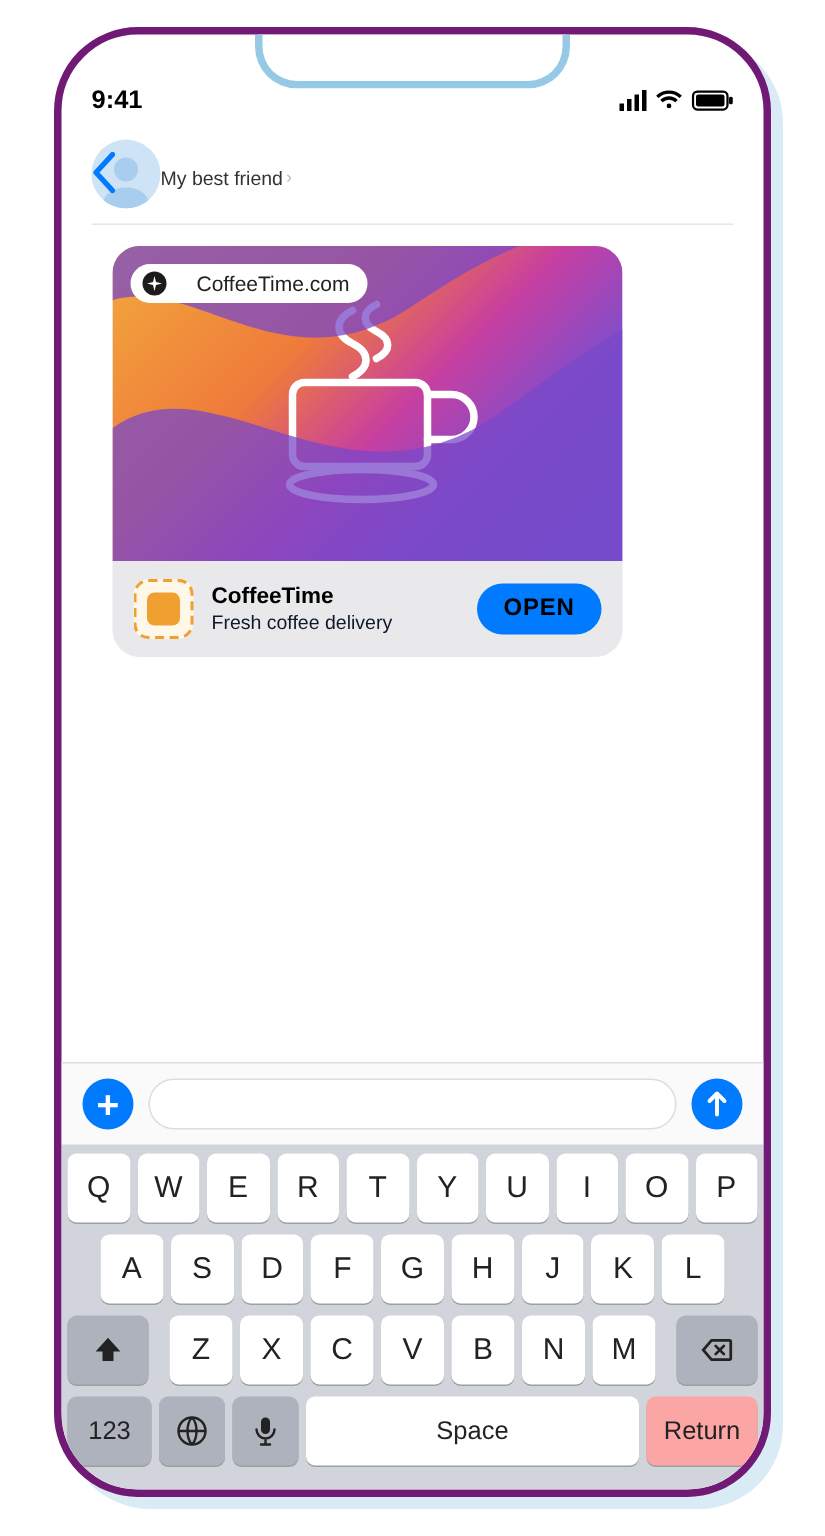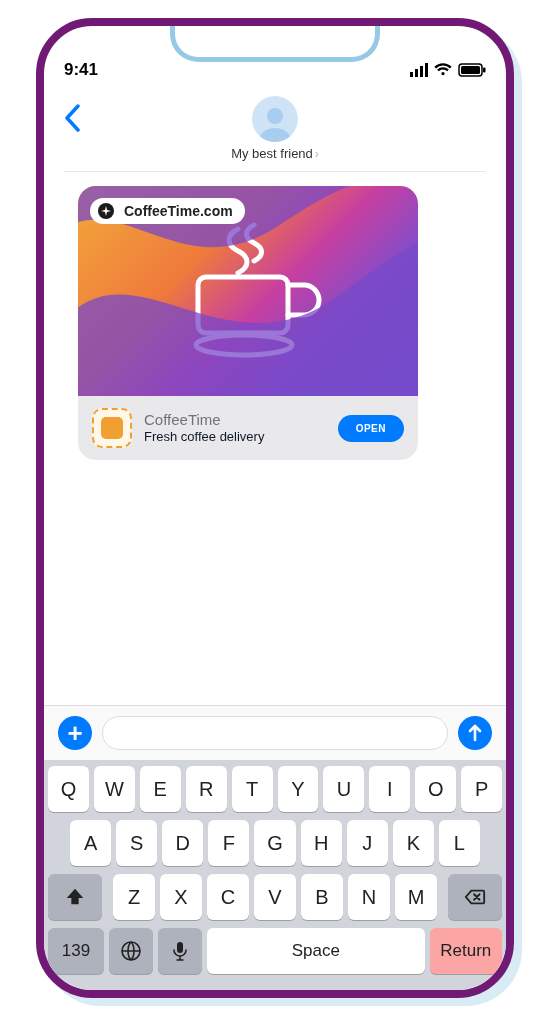--- a/index.html
+++ b/index.html
@@ -1,57 +1,57 @@
 <!DOCTYPE html>
 <html><head>
 <meta charset="utf-8">
 <style>
   * { box-sizing: border-box; margin: 0; padding: 0; }
   html, body { width: 550px; height: 1024px; font-family: -apple-system, "Helvetica Neue", Arial, sans-serif; background: #fff; }
   .stage { width:550px; height:1024px; position:relative; display:flex; align-items:flex-start; justify-content:center; }
   .phone {
     position:absolute; top:18px; left:36px; width:478px; height:980px;
-    border:8px solid #701a75; border-radius:56px; background:#fff;
+    border:5px solid #701a75; border-radius:56px; background:#fff;
     box-shadow: 8px 8px 0 0 #d9ecf6;
     overflow:hidden;
   }
   .notch {
     position:absolute; top:0; left:50%; transform:translateX(-50%);
     width:210px; height:36px; background:#fff; border:5px solid #95c9e6; border-top:none;
     border-radius:0 0 28px 28px; z-index:5;
   }
   .screen { position:absolute; inset:0; padding:0 20px; }
   .statusbar { display:flex; justify-content:space-between; align-items:center; height:70px; padding-top:18px; font-size:17px; font-weight:600; }
   .statusbar .right { display:flex; align-items:center; gap:6px; }
   .signal { display:flex; align-items:flex-end; gap:2px; height:14px;}
   .signal span { width:3px; background:#000; display:block;}
   .signal span:nth-child(1){height:5px;} .signal span:nth-child(2){height:8px;}
   .signal span:nth-child(3){height:11px;} .signal span:nth-child(4){height:14px;}
   .wifi svg, .batt svg { display:block; }
-  .contactbar { display:flex; flex-direction:column; align-items:center; position:relative; border-bottom:1px solid #e6e6e6; padding-bottom:10px; margin-bottom:14px;}
+  .contactbar { display:flex; flex-direction:row; align-items:center; position:relative; border-bottom:1px solid #e6e6e6; padding-bottom:10px; margin-bottom:14px;}
   .back { position:absolute; left:0; top:8px; color:#007aff; font-size:30px; font-weight:300; }
   .avatar { width:46px; height:46px; border-radius:50%; background:#cfe3f7; display:flex; align-items:flex-end; justify-content:center; overflow:hidden; }
   .avatar svg { width:40px; height:40px; }
   .contactname { font-size:13px; color:#333; margin-top:4px; display:flex; align-items:center; gap:2px;}
   .contactname .chev { color:#bbb; font-size:12px; }
   .bubble { background:#e9e9eb; color:#000; border-radius:22px; padding:16px 20px; font-size:19px; line-height:1.35; max-width:330px; margin-left:14px; margin-bottom:20px;}
   .clipcard { margin-left:14px; width:340px; border-radius:18px; overflow:hidden; background:#e9e9eb; }
   .clipimg { height:210px; position:relative; background:linear-gradient(135deg,#f2a93c 0%,#ef7a3b 35%,#c73fa1 55%,#7a4fcf 75%,#6b55d1 100%); display:flex; align-items:center; justify-content:center; }
   .swirl { position:absolute; inset:0; }
   .swirl path { fill:rgba(120,72,200,0.75); }
-  .urlchip { position:absolute; top:12px; left:12px; background:#fff; border-radius:14px; padding:5px 12px 5px 8px; display:flex; align-items:center; gap:10px; font-size:14px; font-weight:700; color:#222; }
+  .urlchip { position:absolute; top:12px; left:12px; background:#fff; border-radius:14px; padding:5px 12px 5px 8px; display:flex; align-items:center; gap:20px; font-size:14px; font-weight:400; color:#222; }
   .urlchip .safari { width:16px; height:16px; border-radius:50%; background:#1b1b1b; display:flex;align-items:center;justify-content:center;}
   .cup svg { display:block; }
   .clipfooter { display:flex; align-items:center; padding:12px 14px; gap:12px; }
   .appicon { width:40px; height:40px; border-radius:10px; border:2px dashed #f0a030; display:flex; align-items:center; justify-content:center; background:#fff7e8;}
   .appicon-inner { width:22px; height:22px; border-radius:5px; background:#f0a030; }
   .appmeta { flex:1; line-height:1.2; }
-  .appname { font-size:15px; font-weight:400; color:#737373;}
+  .appname { font-size:15px; font-weight:700; color:#000000;}
   .appdesc { font-size:13px; color:#0f172a; }
-  .openbtn { background:#007aff; color:#ffffff; font-size:10px; font-weight:700; border:none; padding:8px 18px; border-radius:18px; letter-spacing:0.5px;}
+  .openbtn { background:#007aff; color:#000000; font-size:16px; font-weight:700; border:none; padding:8px 18px; border-radius:18px; letter-spacing:0.5px;}
   .composer { position:absolute; left:0; right:0; bottom:0; }
   .inputrow { display:flex; align-items:center; gap:10px; padding:10px 14px; background:#fafafa; border-top:1px solid #ddd;}
   .plus { width:34px; height:34px; border-radius:50%; background:#007aff; color:#fff; display:flex; align-items:center; justify-content:center; font-size:26px; font-weight:700; line-height:1;}
   .textfield { flex:1; height:34px; background:#fff; border:1px solid #ddd; border-radius:17px; }
   .sendup { width:34px; height:34px; border-radius:50%; background:#007aff; color:#fff; display:flex; align-items:center; justify-content:center;}
   .keyboard { background:#d1d4da; padding:6px 4px 8px; }
   .krow { display:flex; justify-content:center; gap:5px; margin-bottom:8px; }
   .key { background:#fff; border-radius:6px; height:46px; flex:1; display:flex; align-items:center; justify-content:center; font-size:20px; color:#222; box-shadow:0 1px 0 rgba(0,0,0,.25); max-width:42px;}
   .krow2 { padding:0 22px; }
   .key.mod { background:#adb2bc; max-width:54px; flex:1.3;}
@@ -202,21 +202,21 @@
                 <div class="key">M</div>
               </div>
             <div class="key mod backsp">
               <svg viewBox="0 0 24 24">
                   <path d="M8 5 H21 a1 1 0 0 1 1 1 V18 a1 1 0 0 1 -1 1 H8 L2 12 Z" fill="none" stroke="#222" stroke-width="2"></path>
                   <path d="M11 9 L17 15 M17 9 L11 15" stroke="#222" stroke-width="2" stroke-linecap="round"></path>
                 </svg>
             </div>
           </div>
           <div class="krow bottomrow">
-            <div class="key num">139</div>
+            <div class="key num">123</div>
             <div class="key globe">
               <svg width="22" height="22" viewBox="0 0 22 22">
                   <circle cx="11" cy="11" r="9" fill="none" stroke="#222" stroke-width="1.6"></circle>
                   <path d="M2 11 H20 M11 2 C7 6 7 16 11 20 M11 2 C15 6 15 16 11 20" fill="none" stroke="#222" stroke-width="1.6"></path>
                 </svg>
             </div>
             <div class="key mic">
               <svg width="20" height="22" viewBox="0 0 20 22">
                   <rect x="7" y="2" width="6" height="11" rx="3" fill="#222"></rect>
                   <path d="M4 10 a6 6 0 0 0 12 0 M10 16 V20 M7 20 H13" stroke="#222" stroke-width="1.6" fill="none" stroke-linecap="round"></path>

